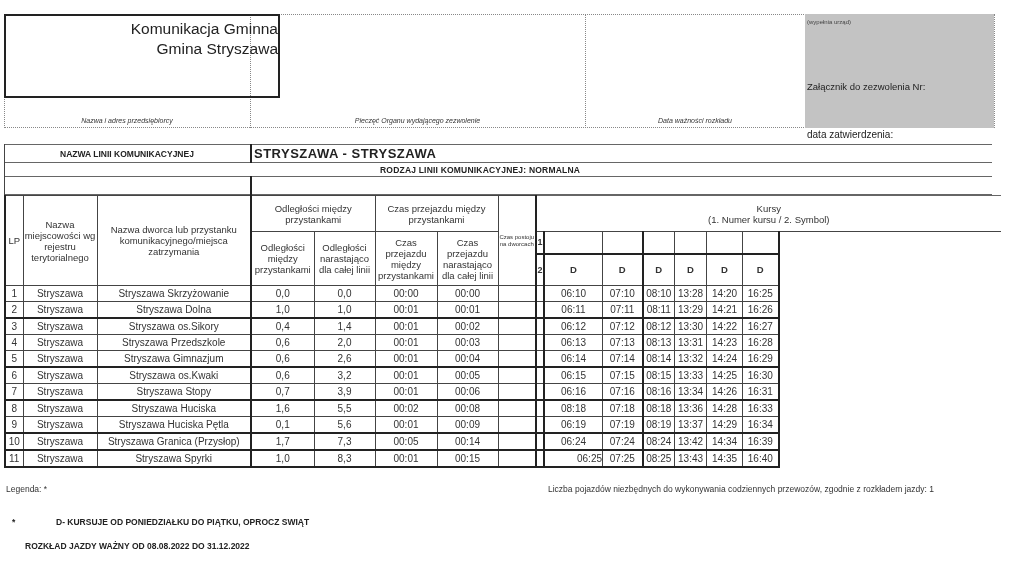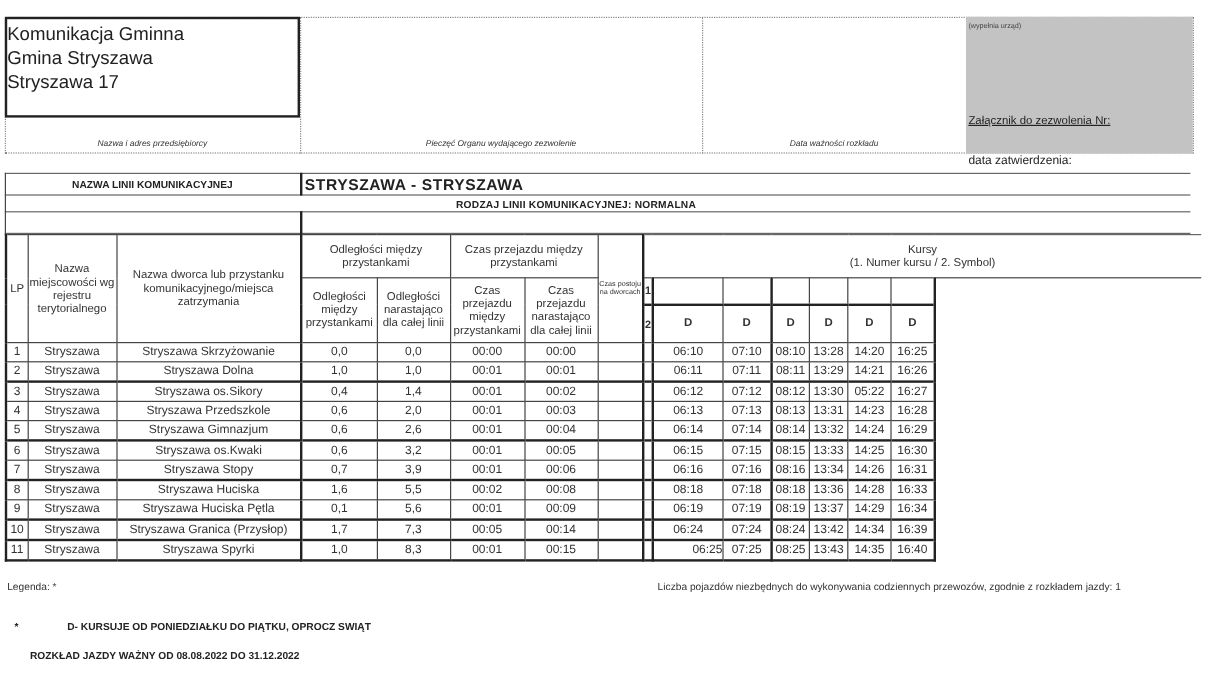--- a/index.html
+++ b/index.html
@@ -3,26 +3,26 @@
 <meta charset="utf-8">
 <style>
   html, body { margin:0; padding:0; background:#fff; }
   body { width:1024px; height:562px; position:relative; overflow:hidden;
          font-family:"Liberation Sans", sans-serif; color:#222; }
   .abs { position:absolute; box-sizing:border-box; }
 
   
   .hdr-outer { left:4px; top:14px; width:990px; height:114px; border-top:1px dotted #888; border-bottom:1px dotted #888; }
   .vdot { position:absolute; top:14px; height:114px; border-left:1px dotted #888; }
-  .company { left:4px; top:14px; width:246px; height:84px; border:2px solid #222; text-align:left;
+  .company { left:4px; top:14px; width:276px; height:84px; border:2px solid #222; text-align:right;
              font-size:15.5px; line-height:20px; padding-top:3px; }
   .small-cap { font-size:7px; font-style:italic; color:#333; text-align:center; }
   .gray-box { left:805px; top:14px; width:189px; height:114px; background:#c3c3c3; }
   .gray-box .t1 { position:absolute; left:2px; top:5px; font-size:6px; color:#444; }
-  .gray-box .t2 { position:absolute; left:2px; top:81px; font-size:9.5px; color:#222;text-decoration:underline; }
+  .gray-box .t2 { position:absolute; left:2px; top:67px; font-size:9.5px; color:#222; }
   .gray-box .t3 { position:absolute; left:2px; top:115px; font-size:10px; color:#222; }
 
   
   .hline { position:absolute; height:0; border-top:1.5px solid #666; }
   .line-label { left:4px; top:146px; width:246px; height:16px; font-size:8.5px; font-weight:bold; text-align:center; line-height:16px; }
   .line-name { left:254px; top:145px; font-size:13px; font-weight:bold; letter-spacing:0.5px; line-height:17px; }
   .line-type { left:380px; top:164px; font-size:8.5px; font-weight:bold; line-height:12px; letter-spacing:0.2px; }
 
   
   table.tt { position:absolute; left:4px; top:195px; border-collapse:collapse; font-size:10px; }
@@ -45,21 +45,20 @@
 <div class="abs hdr-outer"></div>
 <div class="vdot" style="left:4px"></div>
 <div class="vdot" style="left:250px"></div>
 <div class="vdot" style="left:585px"></div>
 <div class="vdot" style="left:805px"></div>
 <div class="vdot" style="left:994px"></div>
 
 <div class="abs company">
   <div>Komunikacja Gminna</div>
   <div>Gmina Stryszawa</div>
-  <div>Stryszawa 17</div>
 </div>
 <div class="abs small-cap" style="left:4px;top:117px;width:246px;">Nazwa i adres przedsiębiorcy</div>
 <div class="abs small-cap" style="left:250px;top:117px;width:335px;">Pieczęć Organu wydającego zezwolenie</div>
 <div class="abs small-cap" style="left:585px;top:117px;width:220px;">Data ważności rozkładu</div>
 
 <div class="abs gray-box">
   <div class="t1">(wypełnia urząd)</div>
   <div class="t2">Załącznik do zezwolenia Nr:</div>
   <div class="t3">data zatwierdzenia:</div>
 </div>
@@ -176,21 +175,21 @@
         <td>0,4</td>
         <td>1,4</td>
         <td>00:01</td>
         <td>00:02</td>
         <td class="br"></td>
         <td class="br"></td>
         <td>06:12</td>
         <td class="br">07:12</td>
         <td>08:12</td>
         <td>13:30</td>
-        <td>05:22</td>
+        <td>14:22</td>
         <td class="br">16:27</td>
         <td style="border: none;"></td>
       </tr>
       <tr class="row">
         <td class="bl">4</td>
         <td>Stryszawa</td>
         <td class="br">Stryszawa Przedszkole</td>
         <td>0,6</td>
         <td>2,0</td>
         <td>00:01</td>

